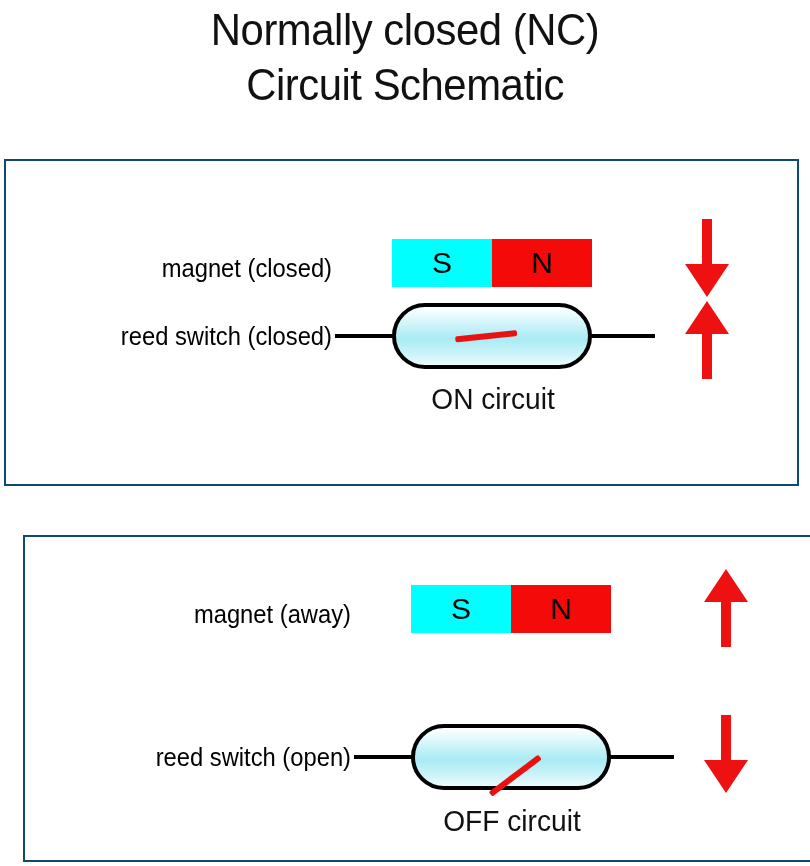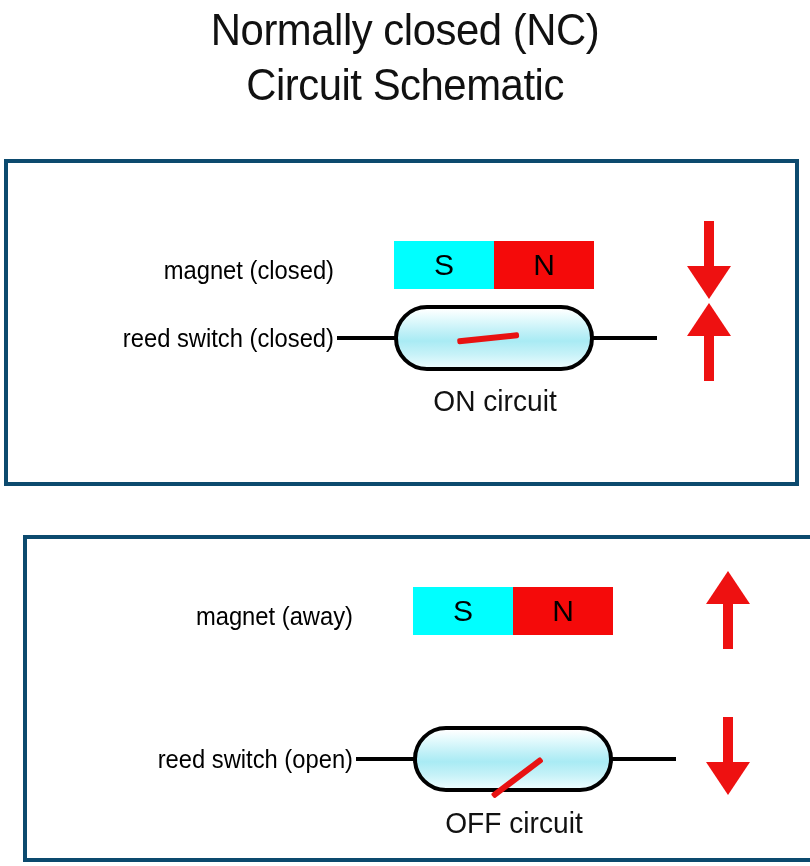--- a/index.html
+++ b/index.html
@@ -34,21 +34,21 @@
     transform: scaleX(0.93);
     transform-origin: center center;
   }
   #title-line-1 { margin-top: 2px; }
 
   
   .panel {
     position: absolute;
     left: 4px;
     width: 795px;
-    border: 4px solid #0c4a6e;
+    border: 2px solid #0c4a6e;
     box-sizing: border-box;
     background: #ffffff;
   }
   #panel-on  { top: 159px; height: 327px; }
   #panel-off { top: 535px; height: 327px; margin-left: 19px; }
 
   .panel-inner {
     position: relative;
     width: 100%;
     height: 100%;

